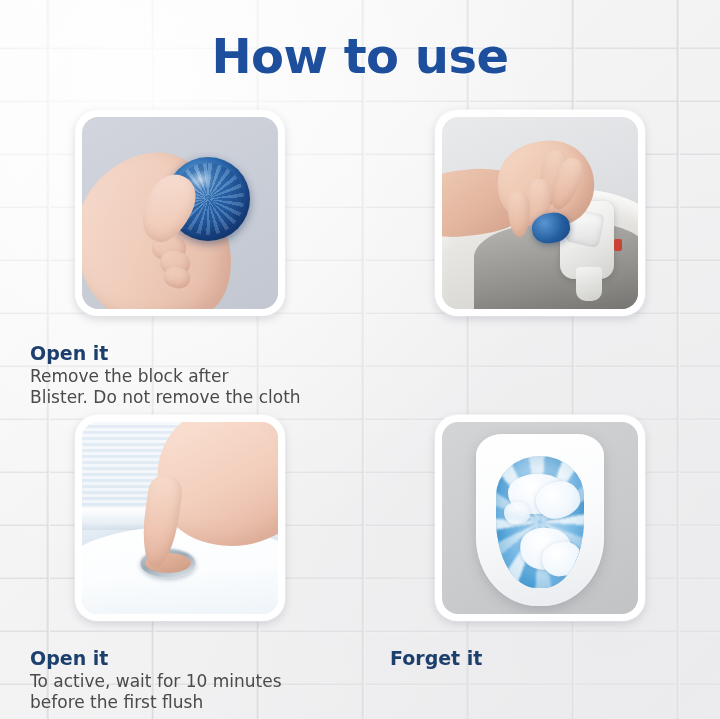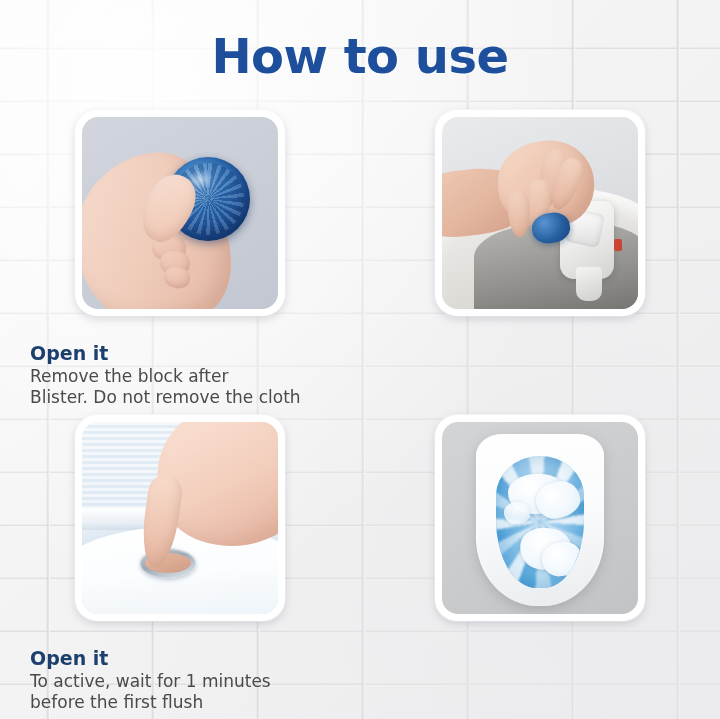--- a/index.html
+++ b/index.html
@@ -415,38 +415,39 @@
           <div class="ledge"></div>
           <div class="bowl"></div>
           <div class="lid"></div>
           <div class="btn-ring"></div>
           <div class="hand3"></div>
           <div class="finger3"></div>
         </div>
       </div>
       <div class="cap">
         <div class="cap-title">Open it</div>
-        <div class="cap-body">To active, wait for 1 minutes
+        <div class="cap-body">To active, wait for 10 minutes
 before the first flush</div>
       </div>
     </div>
 
     <div class="step">
       <div class="frame">
         <div class="photo p4">
           <div class="seat">
             <div class="water">
               <div class="swirl"></div>
               <div class="foam fm1"></div>
               <div class="foam fm2"></div>
               <div class="foam fm5"></div>
               <div class="foam fm3"></div>
               <div class="foam fm4"></div>
             </div>
           </div>
         </div>
       </div>
       <div class="cap">
+        <div class="cap-title">Forget it</div>
       </div>
     </div>
 
   </div>
 </div>
 
 </body></html>

